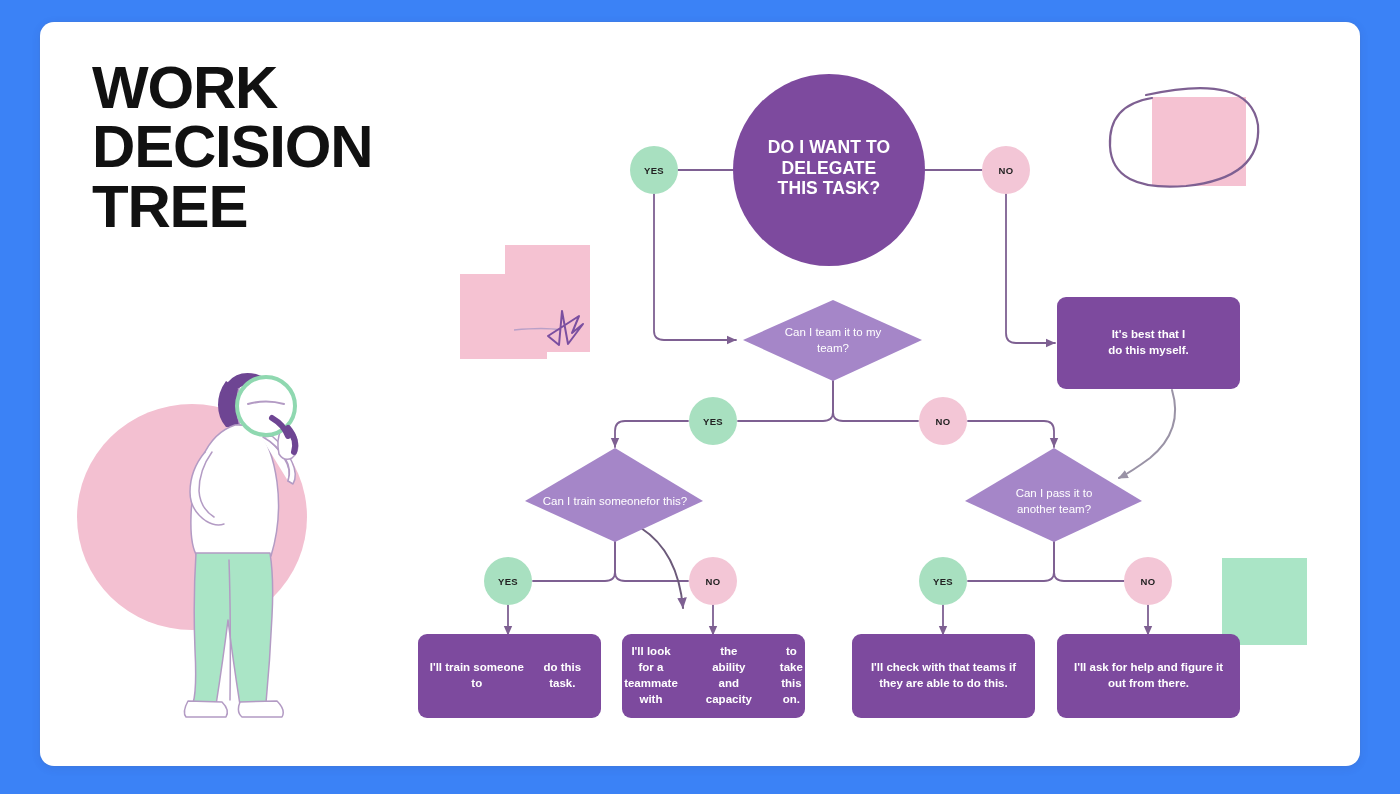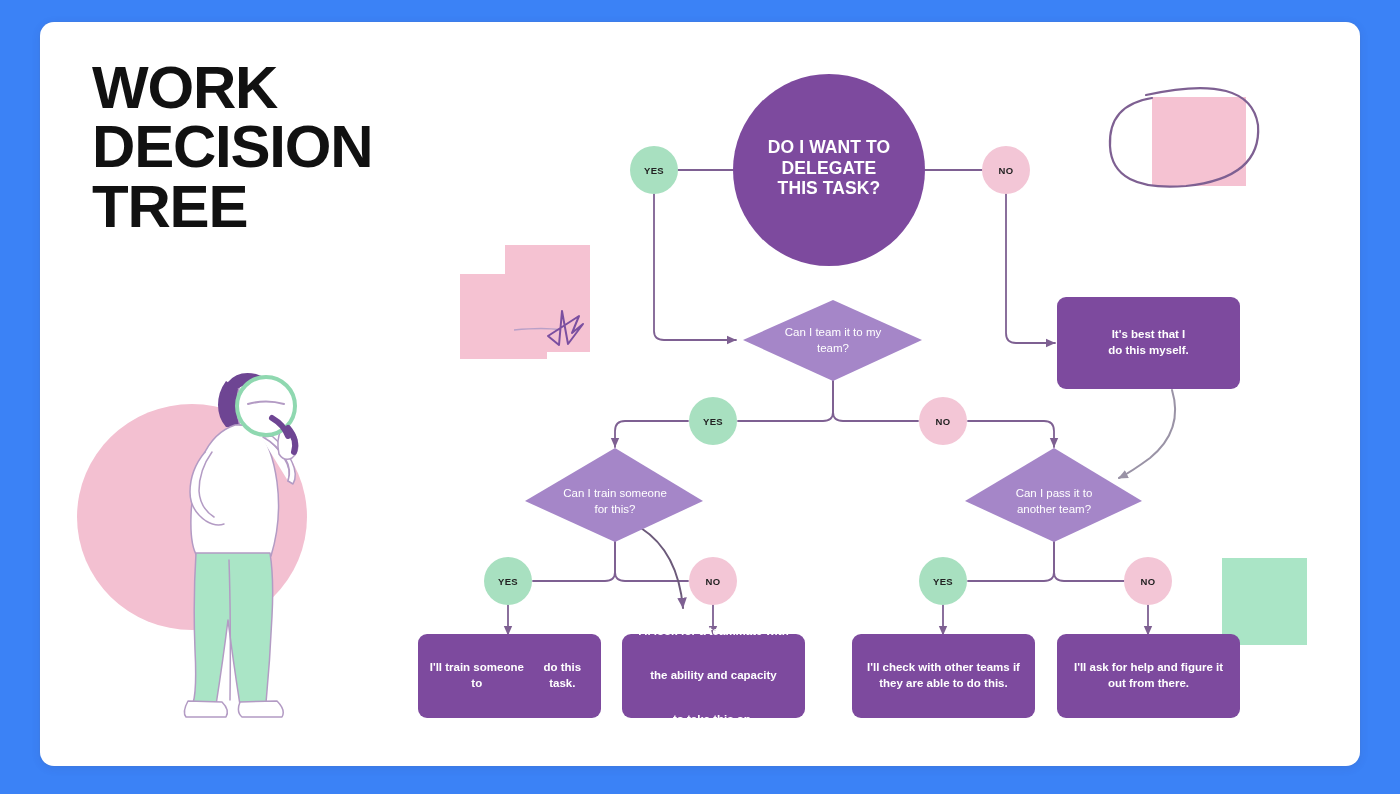--- a/index.html
+++ b/index.html
@@ -252,48 +252,48 @@
     <div>DO I WANT TO</div>
     <div>DELEGATE</div>
     <div>THIS TASK?</div>
   </div>
 
   <div class="node-text diamond-text" style="left:758px; top:322px; width:150px; height:38px; flex-direction:column;">
     <div>Can I team it to my</div>
     <div>team?</div>
   </div>
 
-  <div class="node-text diamond-text" style="left:540px; top:483px; width:150px; height:38px; flex-direction:column;">
+  <div class="node-text diamond-text" style="left:540px; top:483px; width:150px; height:38px; ">
     <div>Can I train someone</div>
     <div>for this?</div>
   </div>
 
   <div class="node-text diamond-text" style="left:979px; top:483px; width:150px; height:38px; flex-direction:column;">
     <div>Can I pass it to</div>
     <div>another team?</div>
   </div>
 
   <div class="node-text box-text" style="left:1063px; top:320px; width:171px; height:46px; flex-direction:column;text-align:right;">
     <div>It's best that I</div>
     <div>do this myself.</div>
   </div>
 
   <div class="node-text box-text" style="left:424px; top:653px; width:171px; height:46px; flex-direction:row;">
     <div>I'll train someone to</div>
     <div>do this task.</div>
   </div>
 
-  <div class="node-text box-text" style="left:628px; top:646px; width:171px; height:60px; flex-direction:column;gap:28px;">
+  <div class="node-text box-text" style="left:628px; top:646px; width:171px; height:60px; flex-direction:row;gap:28px;">
     <div>I'll look for a teammate with</div>
     <div>the ability and capacity</div>
     <div>to take this on.</div>
   </div>
 
   <div class="node-text box-text" style="left:858px; top:653px; width:171px; height:46px; flex-direction:column;">
-    <div>I'll check with other teams if</div>
+    <div>I'll check with that teams if</div>
     <div>they are able to do this.</div>
   </div>
 
   <div class="node-text box-text" style="left:1063px; top:653px; width:171px; height:46px; flex-direction:column;">
     <div>I'll ask for help and figure it</div>
     <div>out from there.</div>
   </div>
 
   <div class="badge-text" style="left:630px; top:158px; width:48px; height:24px;">YES</div>
   <div class="badge-text" style="left:982px; top:158px; width:48px; height:24px;">NO</div>

